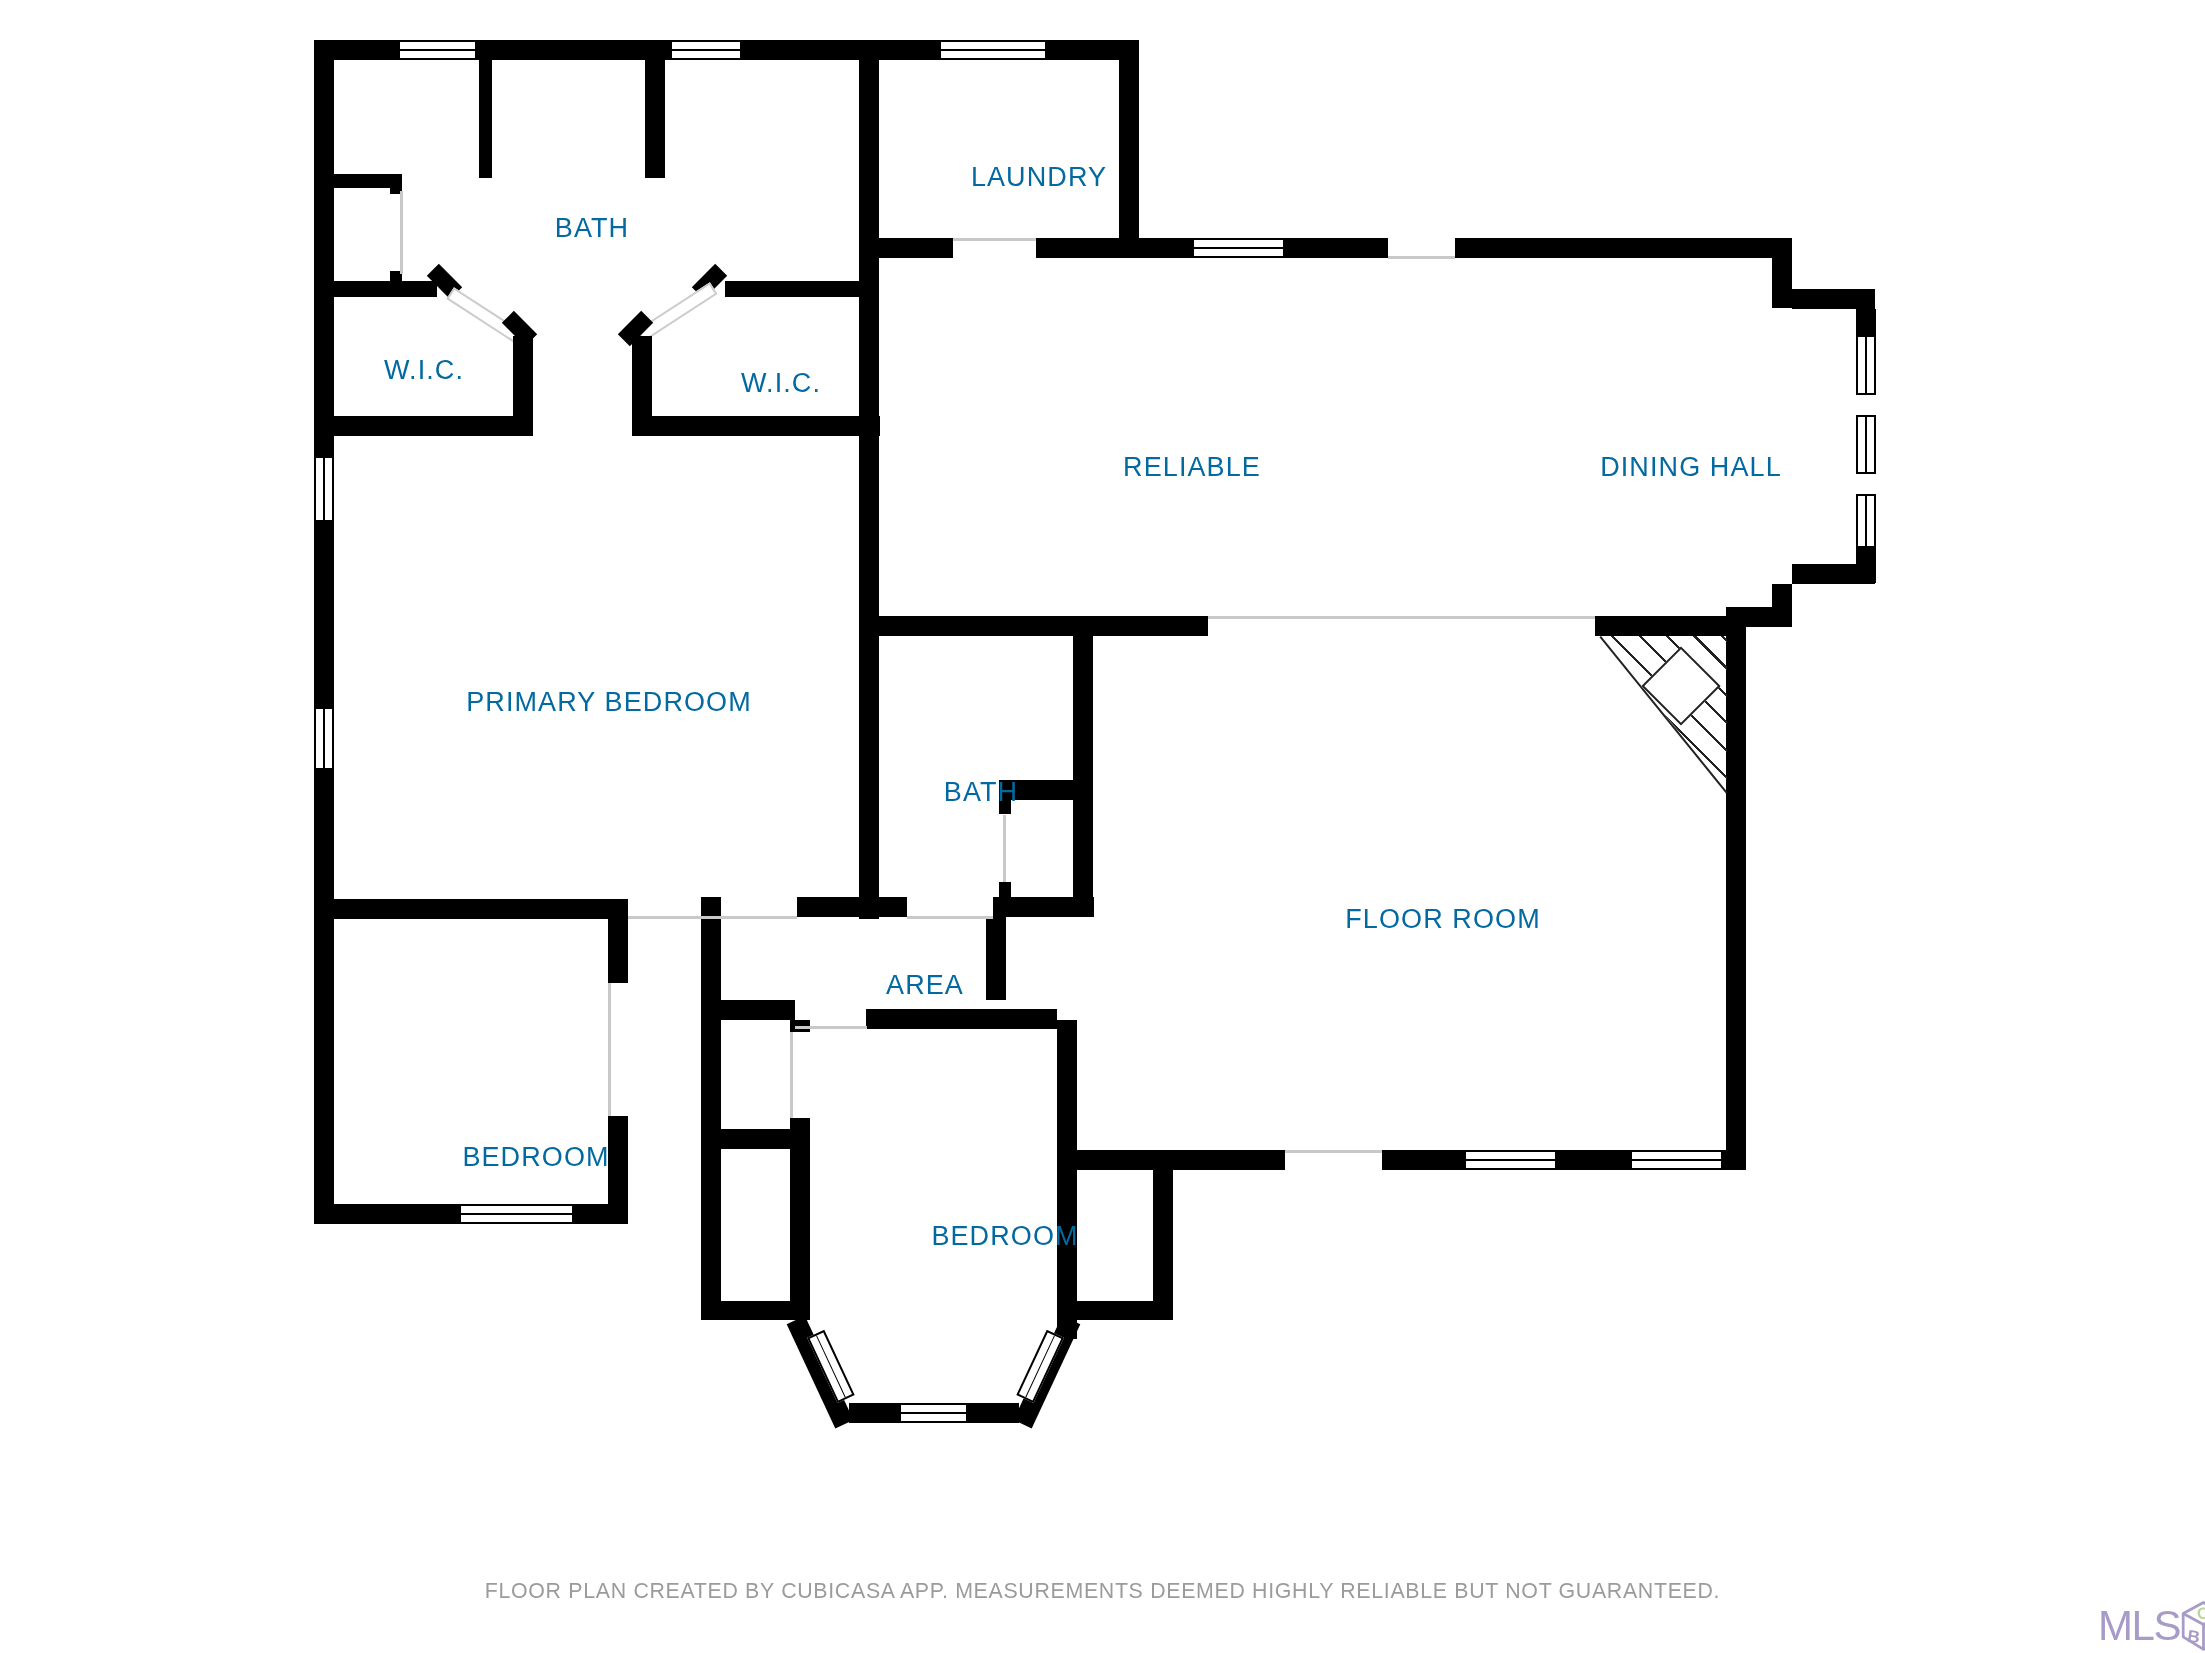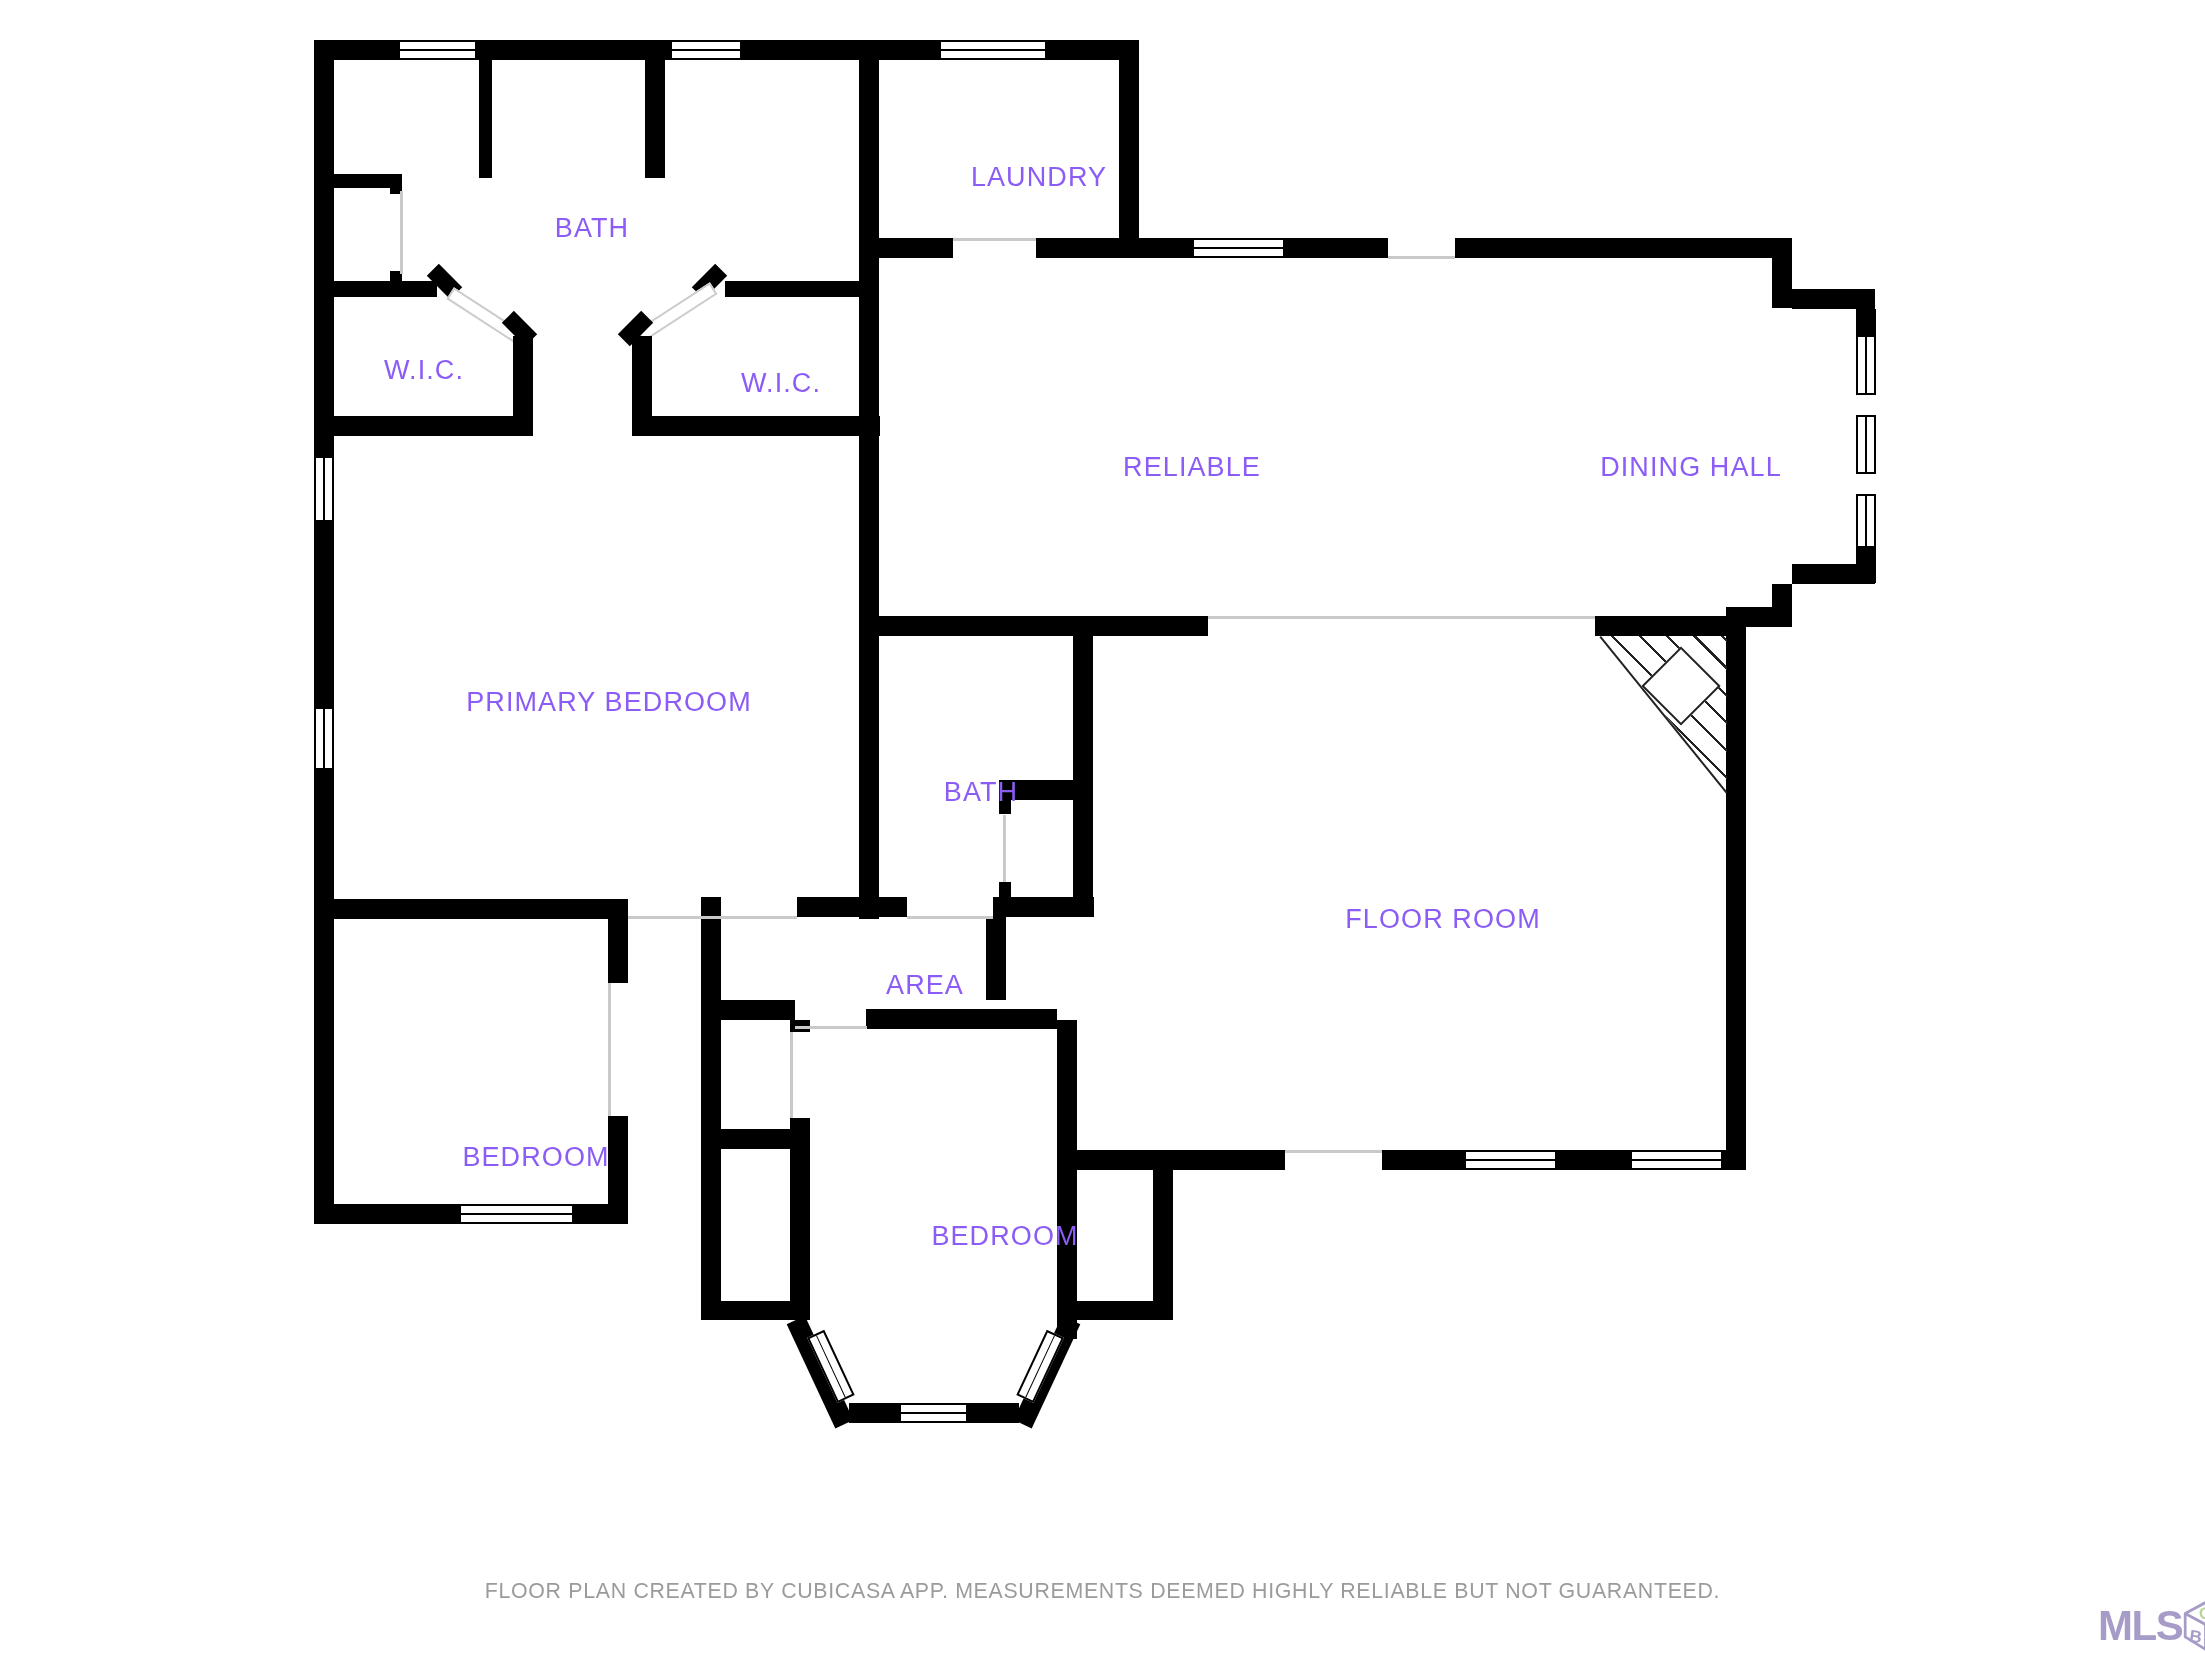--- a/index.html
+++ b/index.html
@@ -8,32 +8,32 @@
   #plan{position:absolute;left:0;top:0;width:2205px;height:1654px;}
   .w{position:absolute;background:#000;}
   .gap{position:absolute;background:#fff;}
   .gl{position:absolute;background:#c9c9c9;}
   .win{position:absolute;background:#fff;border:2.2px solid #000;box-sizing:border-box;}
   .win::after{content:"";position:absolute;left:0;right:0;top:50%;height:1.4px;margin-top:-0.7px;background:#000;}
   .winv{position:absolute;background:#fff;border:2.2px solid #000;box-sizing:border-box;}
   .winv::after{content:"";position:absolute;top:0;bottom:0;left:50%;width:1.4px;margin-left:-0.7px;background:#000;}
   .leaf{position:absolute;background:#fff;border:2.2px solid #cccccc;box-sizing:border-box;}
   .lbl{position:absolute;transform:translate(-50%,-50%);font-size:27px;letter-spacing:1.1px;
-       color:#8b5cf6;white-space:nowrap;}
+       color:#0369a1;white-space:nowrap;}
   .hatch{position:absolute;left:1601px;top:636px;width:126px;height:155px;
        clip-path:polygon(0 0,100% 0,100% 100%);
        background:repeating-linear-gradient(45deg,#222 0 2.2px,transparent 2.2px 19.4px);}
   .hyp{position:absolute;left:1601px;top:636px;width:201px;height:2.2px;background:#222;
        transform-origin:0 0;transform:rotate(51deg);}
   .diamond{position:absolute;left:1653px;top:658px;width:56px;height:56px;background:#fff;
        border:2.2px solid #222;transform:rotate(45deg);box-sizing:border-box;}
   #caption{position:absolute;left:0;top:1578px;width:2205px;text-align:center;
        font-size:22px;color:#9b9b9b;letter-spacing:0.7px;transform:scaleX(0.97);}
   #logo{position:absolute;left:2098px;top:1601px;display:flex;align-items:center;}
-  #logo .mls{font-size:42px;font-weight:bold;color:#a79bc8;letter-spacing:-1.4px;line-height:46px;}
+  #logo .mls{font-size:42px;font-weight:normal;color:#a79bc8;letter-spacing:-1.4px;line-height:46px;}
 </style>
 </head>
 <body>
 
 <div id="plan">
 
   <div class="w" style="left:314px;top:40px;width:825px;height:20px"></div>
   <div class="w" style="left:314px;top:40px;width:20px;height:1184px"></div>
   <div class="w" style="left:1119px;top:40px;width:20px;height:218px"></div>
   <div class="w" style="left:859px;top:238px;width:933px;height:20px"></div>

